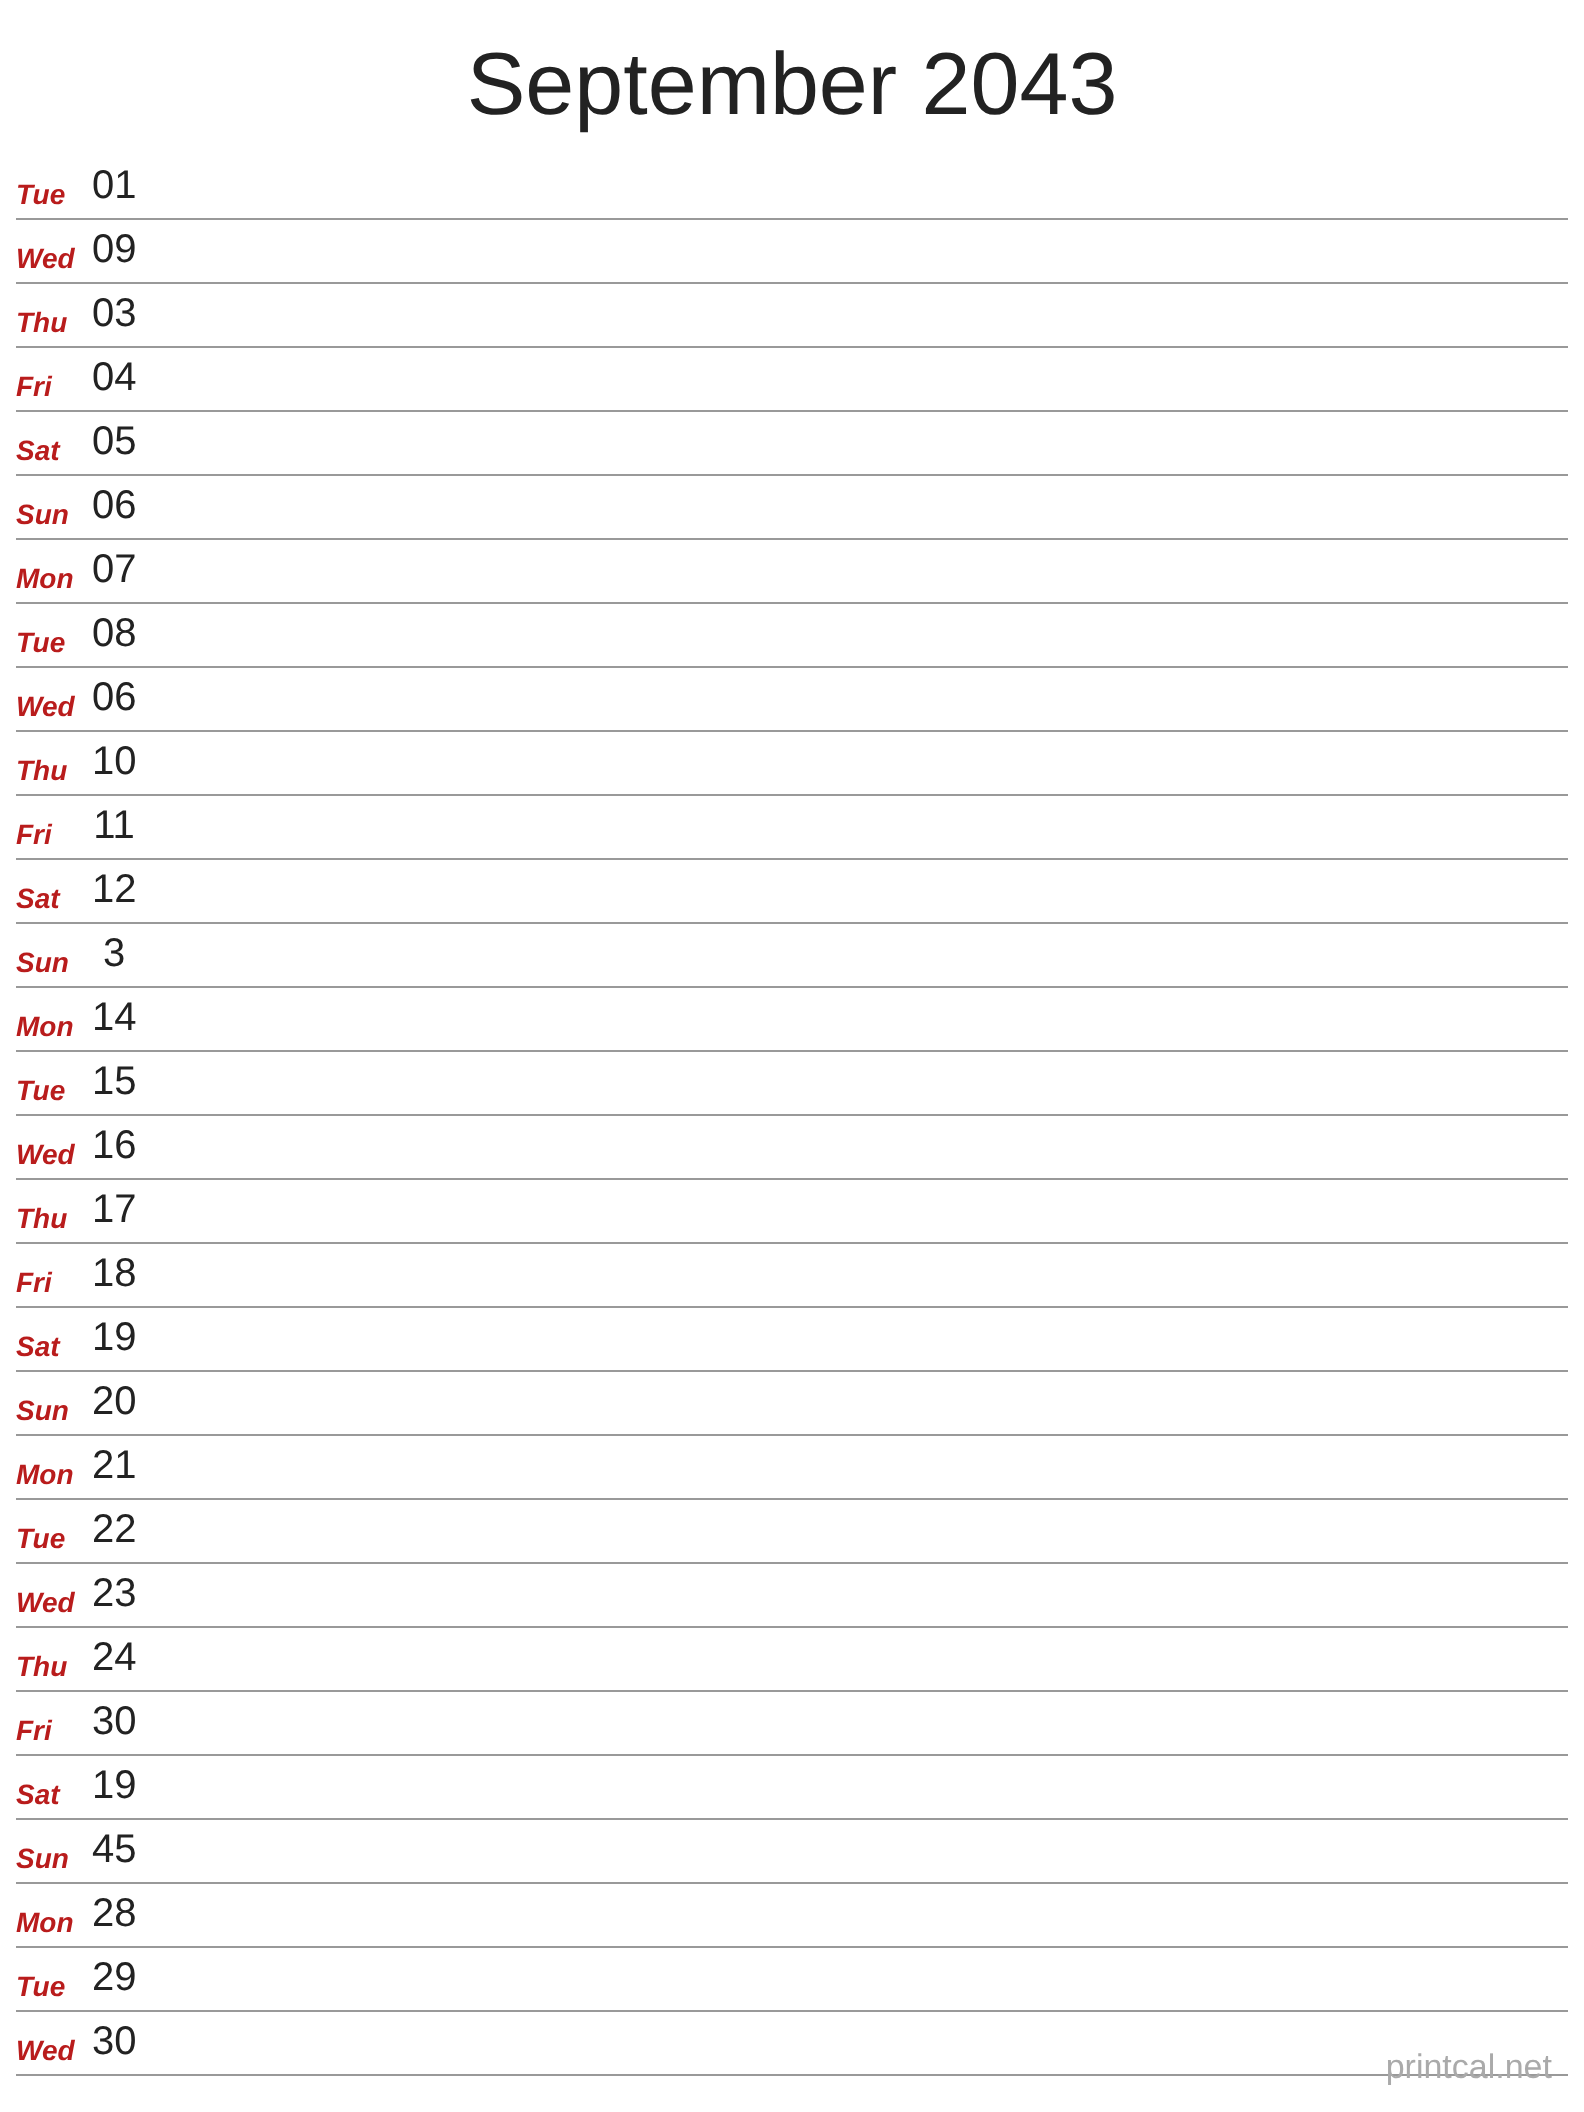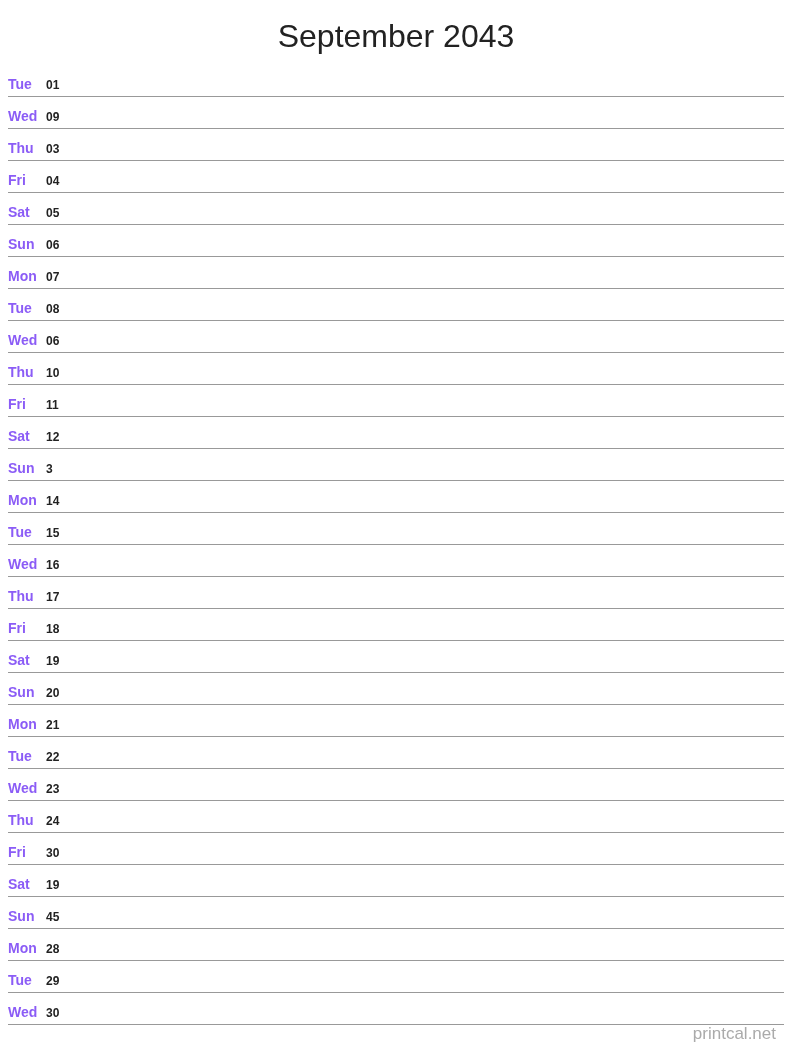--- a/index.html
+++ b/index.html
@@ -11,21 +11,21 @@
     body {
       width: 792px;
       min-height: 1056px;
       background: #ffffff;
       font-family: Arial, sans-serif;
       position: relative;
     }
 
     .page-title {
       text-align: center;
-      font-size: 32px;
+      font-size: 44px;
       font-weight: normal;
       padding: 18px 0 10px 0;
       color: #222;
     }
 
     .calendar-list {
       width: 100%;
       padding: 0 8px;
     }
 
@@ -34,34 +34,35 @@
       align-items: flex-end;
       padding: 0 0 2px 0;
       min-height: 32px;
       border-bottom: 1px solid #999;
       margin-bottom: 0;
     }
 
     .day-name {
       font-size: 14px;
       font-weight: bold;
-      color: #8b5cf6;
+      color: #b91c1c;
       width: 38px;
       min-width: 38px;
       text-align: left;
       padding-bottom: 2px;
+      font-style: italic;
     }
 
     .day-number {
-      font-size: 12px;
-      font-weight: bold;
+      font-size: 20px;
+      font-weight: normal;
       color: #222;
       width: 26px;
       min-width: 26px;
-      text-align: left;
+      text-align: center;
       padding-bottom: 2px;
       padding-right: 4px;
     }
 
     .day-line {
       flex: 1;
       height: 1px;
     }
 
     .footer {

